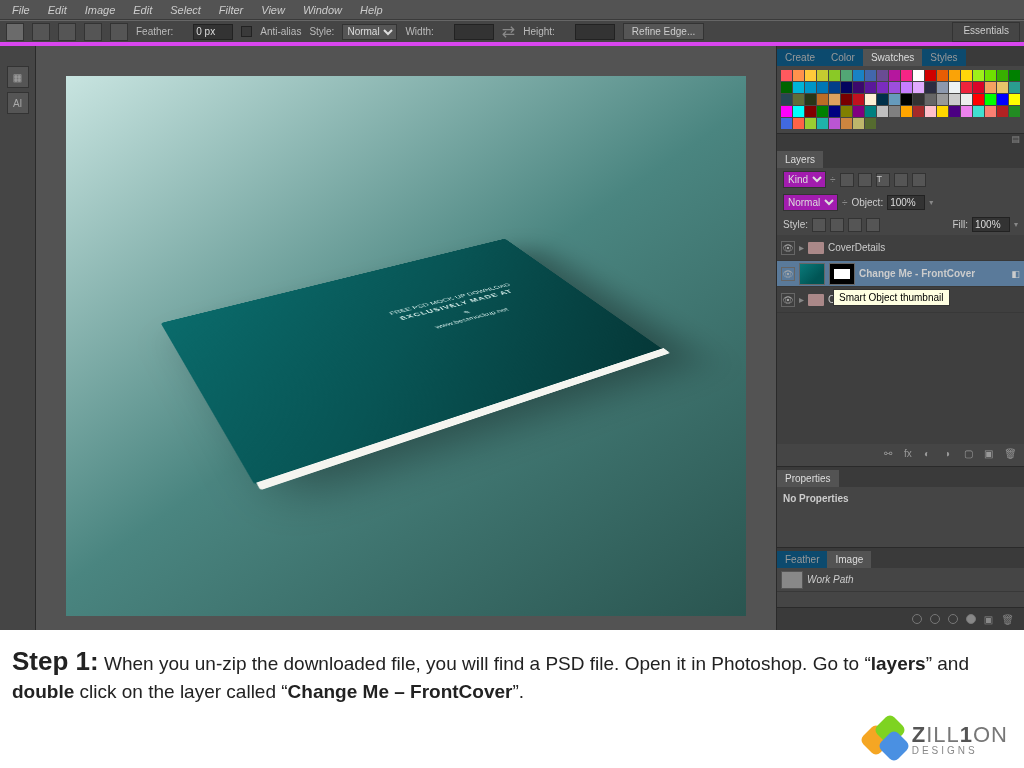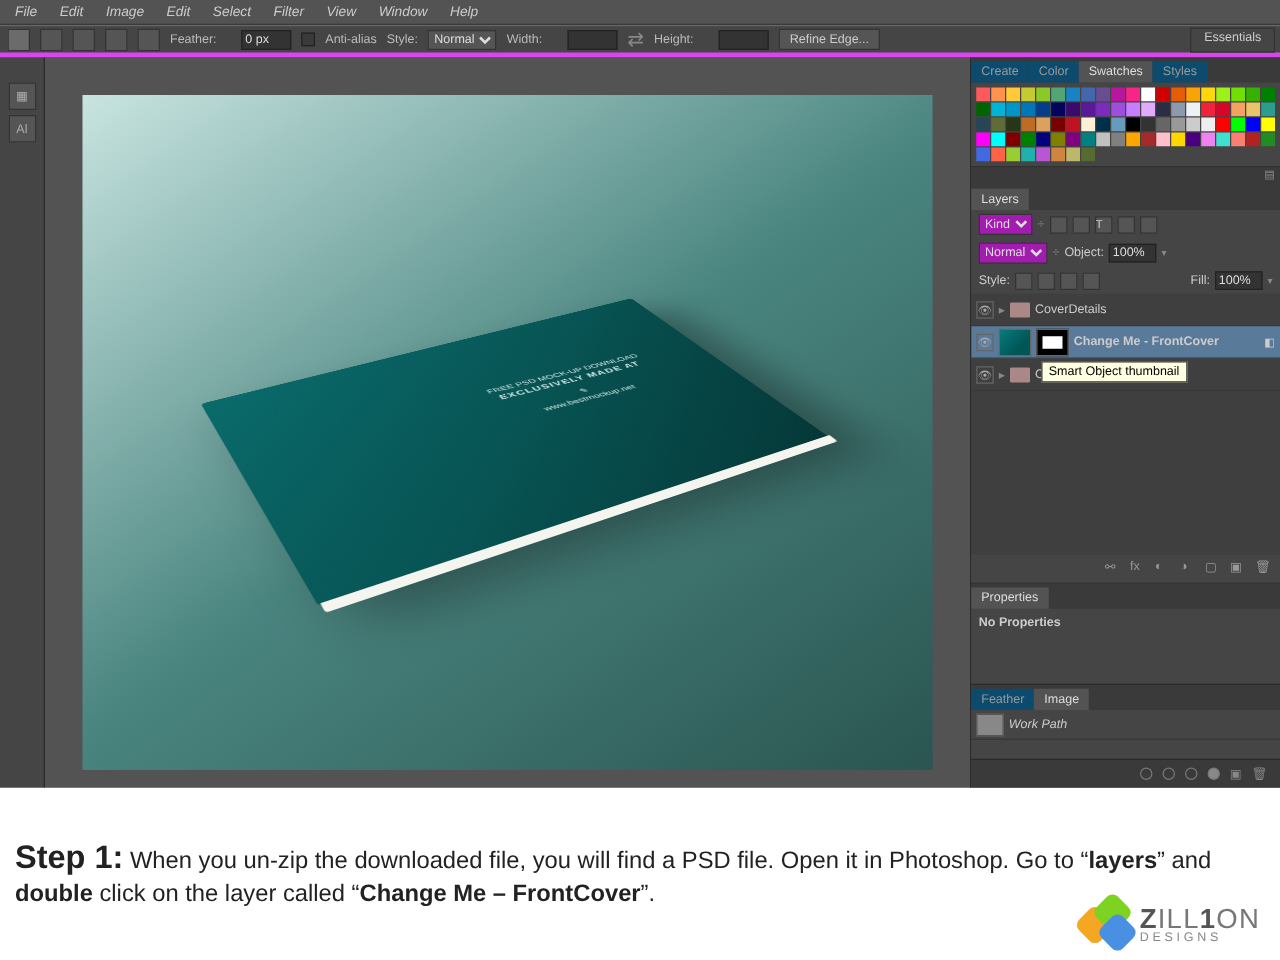--- a/index.html
+++ b/index.html
@@ -47,21 +47,21 @@
 .thumb{width:26px;height:22px;background:#222;border:1px solid #666;}
 .thumb.smart{background:linear-gradient(135deg,#0a7a7a,#055 70%);position:relative;}
 .thumb.black{background:#000;position:relative;}
 .thumb.black::after{content:'';position:absolute;left:4px;top:5px;width:16px;height:10px;background:#fff;}
 .tooltip{position:absolute;left:56px;top:54px;background:#ffffe1;border:1px solid #333;color:#000;font-size:10px;padding:2px 5px;z-index:10;}
 .layerfoot{height:22px;background:#454545;display:flex;align-items:center;justify-content:flex-end;gap:6px;padding:0 6px;}
 .layerfoot .ic{width:14px;height:14px;color:#999;font-size:10px;}
 .props{padding:6px;color:#ccc;font-size:10px;height:60px;}
 .btmstrip{height:22px;background:#3a3a3a;display:flex;align-items:center;justify-content:flex-end;gap:8px;padding:0 10px;}
 .btmstrip .dot{width:10px;height:10px;border:1px solid #777;border-radius:50%;}
-.caption{padding:14px 12px 4px 12px;font-family:Verdana,sans-serif;font-size:19px;color:#222;line-height:1.35;margin-top:24px;}
+.caption{padding:14px 12px 4px 12px;font-family:Verdana,sans-serif;font-size:19px;color:#222;line-height:1.35;}
 .caption .step{font-size:26px;font-weight:bold;}
 .caption b{font-weight:bold;}
 .logo{position:absolute;right:16px;bottom:8px;display:flex;align-items:center;gap:6px;}
 .logo .shape{width:42px;height:42px;position:relative;}
 .logo .petal{position:absolute;width:24px;height:24px;border-radius:6px;}
 .logo .txt{font-family:Arial;font-size:22px;color:#777;letter-spacing:1px;}
 .logo .txt b{color:#555;font-weight:bold;}
 .logo .sub{font-size:10px;color:#888;letter-spacing:3px;display:block;margin-top:-3px;}
 </style>
 </head>

